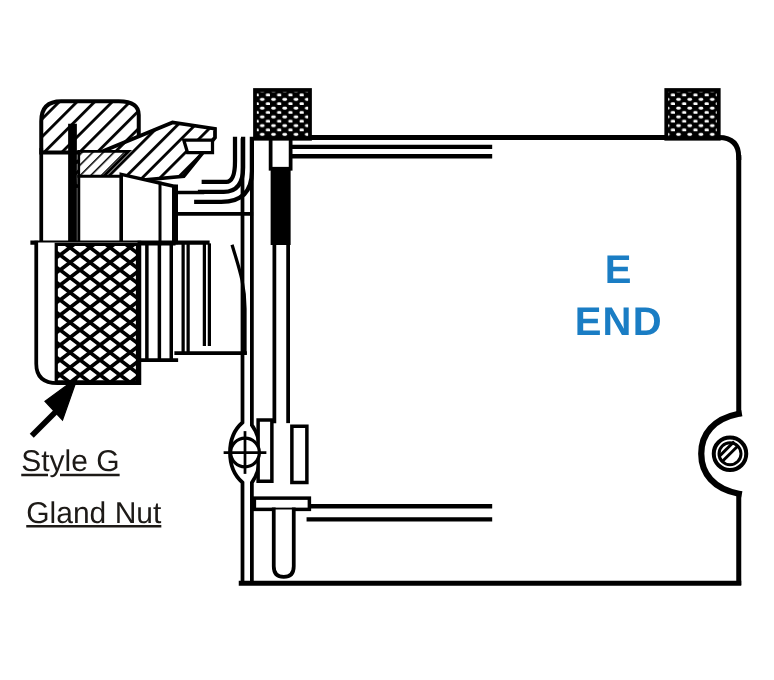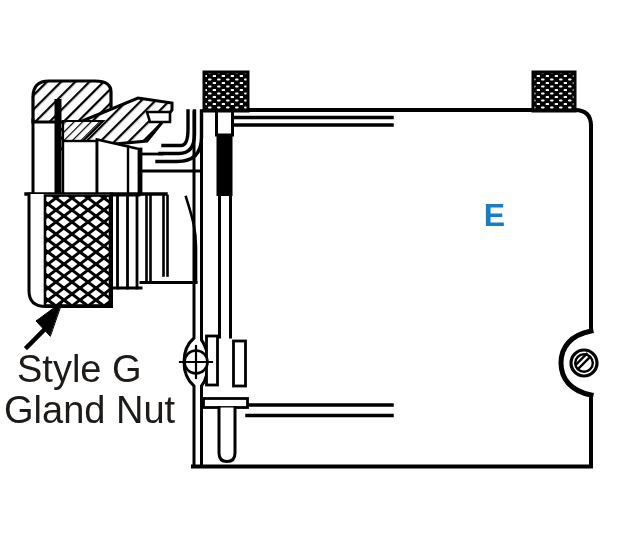--- a/index.html
+++ b/index.html
@@ -3,24 +3,24 @@
 <meta charset="utf-8">
 <style>
   html,body{margin:0;padding:0;background:#ffffff;}
   #canvas{
     position:relative;width:619px;height:544px;background:#ffffff;
     font-family:"Liberation Sans",sans-serif;overflow:hidden;
   }
   #drawing{position:absolute;left:0;top:0;}
   .callout{
     position:absolute;left:4px;top:349px;
-    font-size:38px;line-height:41px;color:#1d1a17;white-space:nowrap;
+    font-size:24px;line-height:41px;color:#1d1a17;white-space:nowrap;text-decoration:underline;
   }
   .callout .l1{display:block;margin-left:13px;}
-  .callout .l2{display:block;}
+  .callout .l2{display:block;margin-left:17px;}
   .entry{
     position:absolute;left:425px;top:194px;width:140px;
     text-align:center;font-weight:bold;font-size:32px;line-height:42px;
     letter-spacing:1px;color:#1A7DC4;
   }
   .entry span{display:block;}
 </style>
 </head>
 <body>
 
@@ -150,15 +150,16 @@
     </g>
   </svg>
 
   <div class="callout">
     <span class="l1">Style G</span>
     <span class="l2">Gland Nut</span>
   </div>
 
   <div class="entry">
     <span>E</span>
+    <span>END</span>
   </div>
 
 </div>
 
 </body></html>

